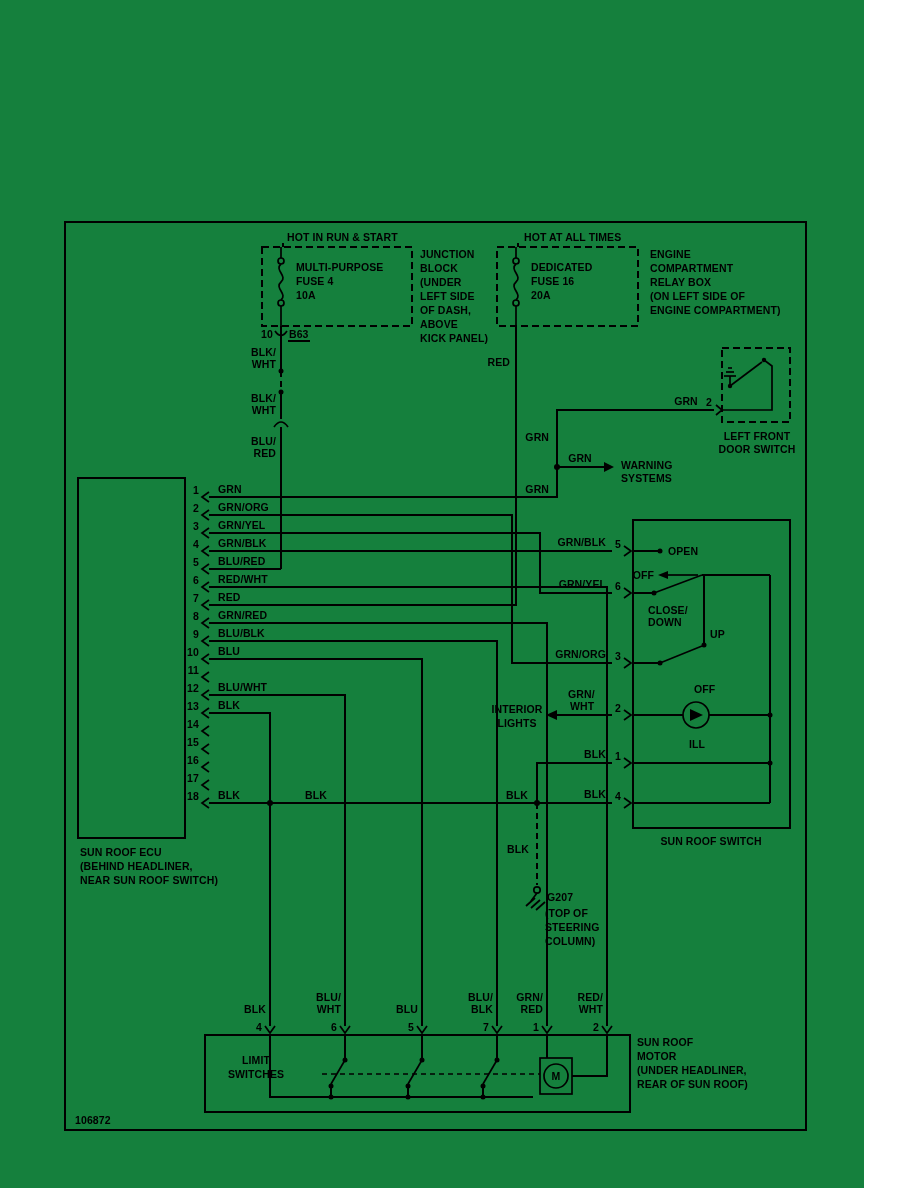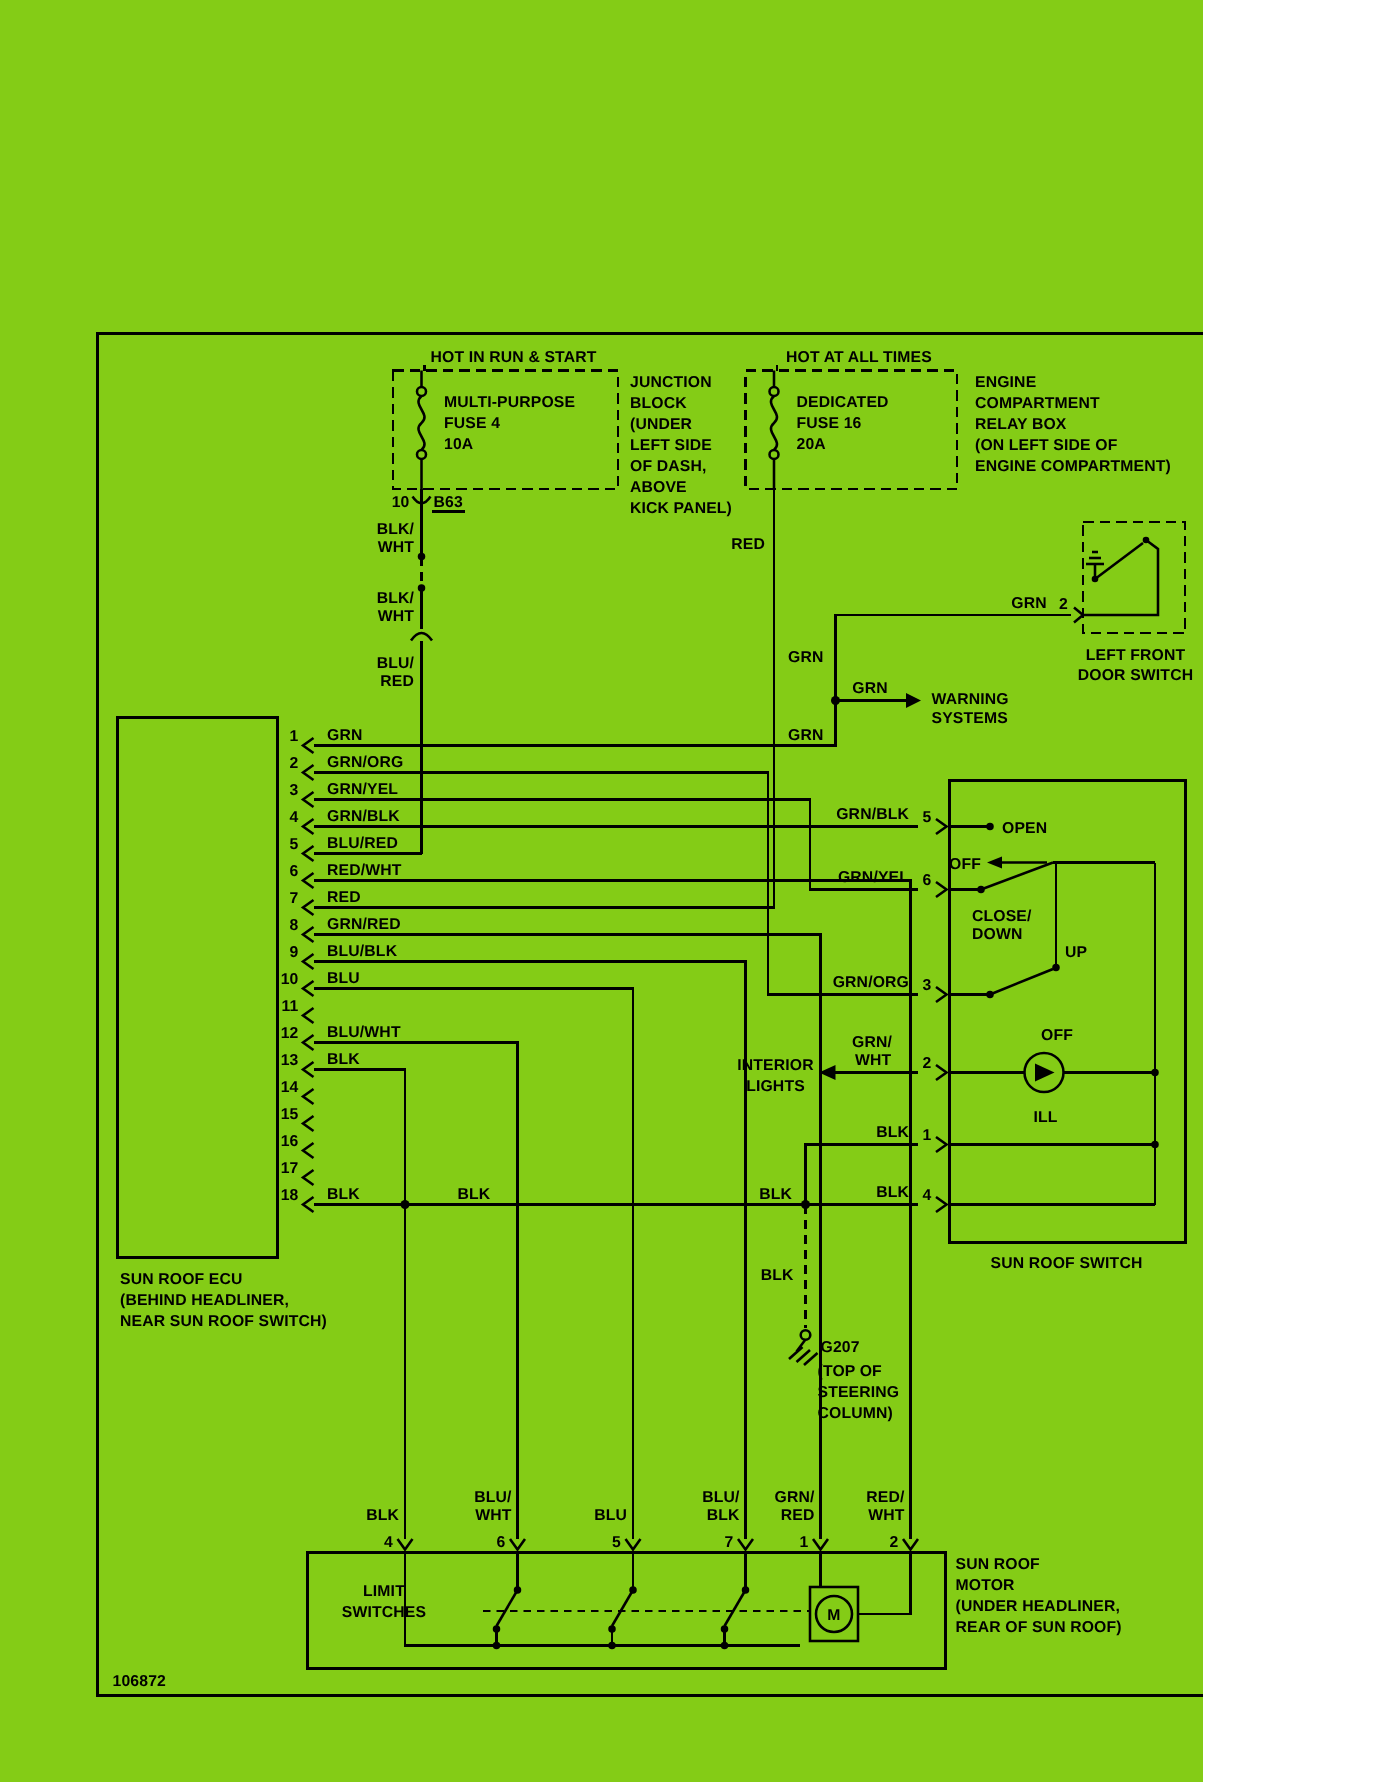--- a/index.html
+++ b/index.html
@@ -1,16 +1,16 @@
 <!DOCTYPE html>
 <html><head>
 <meta charset="utf-8">
 <style>
   html,body{margin:0;padding:0;background:#ffffff;}
-  .page{position:relative;width:802px;height:1188px;background:#84cc16;overflow:hidden;}
+  .page{position:relative;width:864px;height:1188px;background:#15803d;overflow:hidden;}
   svg text{font:700 10.5px "Liberation Sans", sans-serif;fill:#000;letter-spacing:.1px;}
   .te{text-anchor:end}.tm{text-anchor:middle}
   .w{stroke:#000;stroke-width:1.7;fill:none;shape-rendering:crispEdges;}
   .wn{stroke:#000;stroke-width:1.7;fill:none;}
   .wd{stroke:#000;stroke-width:1.7;fill:none;stroke-dasharray:6 4;shape-rendering:crispEdges;}
   .lk{stroke:#000;stroke-width:1.4;fill:none;stroke-dasharray:5 4;}
   .bx{fill:none;stroke:#000;stroke-width:2;shape-rendering:crispEdges;}
   .bxd{fill:none;stroke:#000;stroke-width:1.8;stroke-dasharray:7 4;shape-rendering:crispEdges;}
   .cv{fill:none;stroke:#000;stroke-width:1.7;}
   .dot{fill:#000;stroke:none;}

